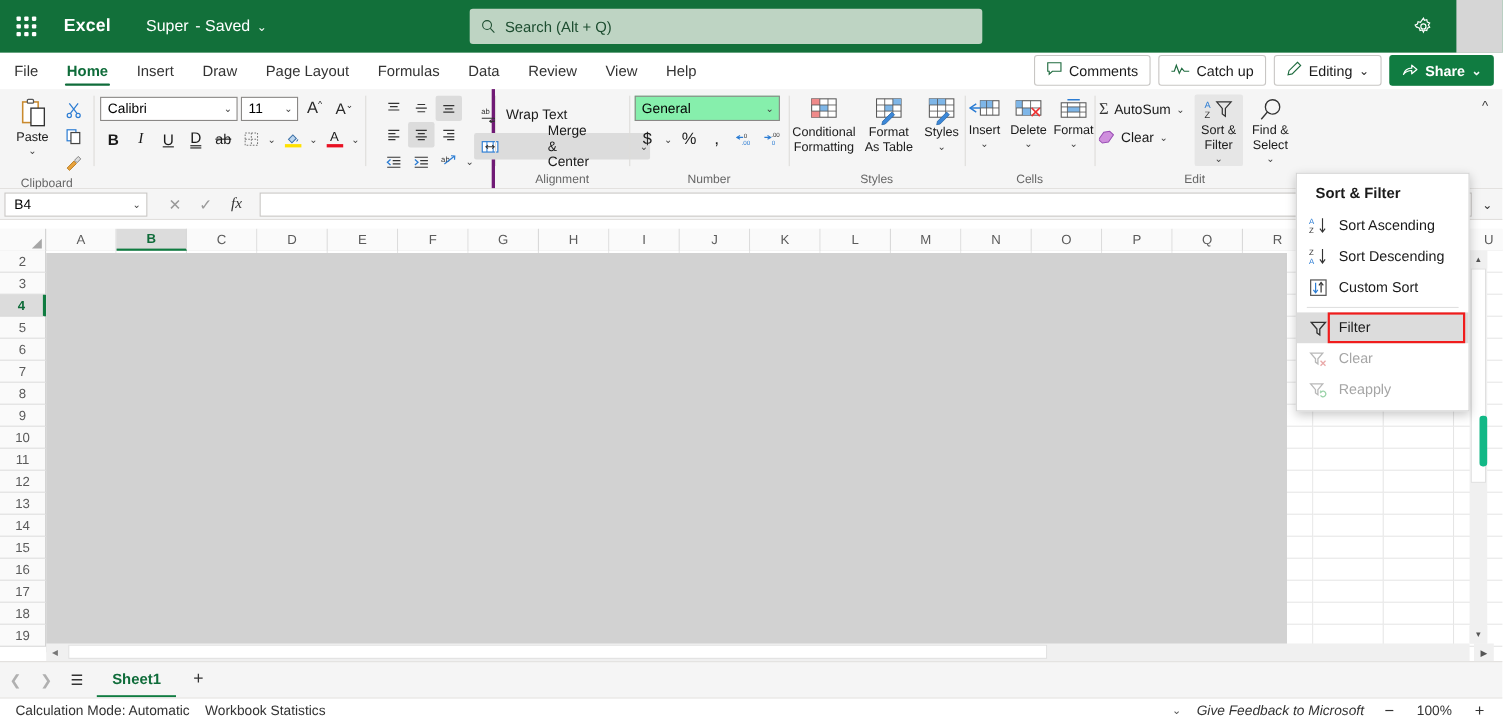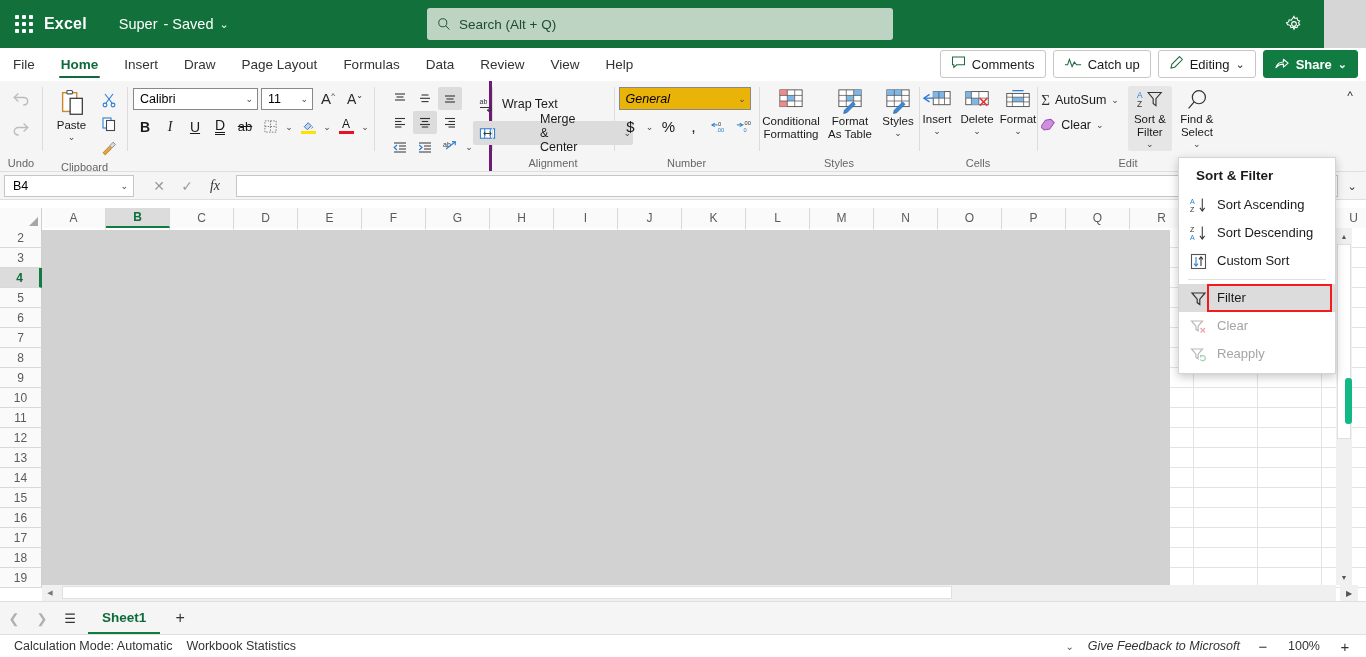--- a/index.html
+++ b/index.html
@@ -21,21 +21,21 @@
     display: flex; align-items: center; justify-content: center;
     cursor: pointer; border-radius: 2px;
   }
   .waffle-grid {
     display: grid; grid-template-columns: repeat(3, 4px);
     grid-template-rows: repeat(3, 4px); gap: 3px;
   }
   .waffle-grid i { width: 4px; height: 4px; background: #fff; border-radius: 1px; display:block; }
   .app-name {
     color: #fff; font-size: 16px; font-weight: bold;
-    letter-spacing: .2px;
+    margin-left: 14px; letter-spacing: .2px;
   }
   .doc-title {
     color: #fff; font-size: 14.5px; margin-left: 26px;
     display: flex; align-items: center; gap: 6px; cursor: pointer;
     padding: 4px 6px; border-radius: 2px;
   }
   .chev-d { font-size: 11px; opacity: .95; }
   .searchwrap {
     position: absolute; left: 427px; top: 8px; width: 466px; height: 32px;
   }
@@ -143,23 +143,23 @@
   .grp-wrap { width: 125px; }
   .wm-btn {
     display: flex; align-items: center; gap: 6px; height: 24px; padding: 0 6px;
     font-size: 12.5px; cursor: pointer; border-radius: 2px; color:#1a1a1a;
   }
   .wm-btn.on { background: #dcdcdc; }
 
   
   .grp-num { width: 145px; }
   .numfmt {
-    width: 132px; height: 23px; border: 1px solid #8a8886; background: #eab308;
+    width: 132px; height: 23px; border: 1px solid #8a8886; background: #86efac;
     font-size: 12.5px; display: flex; align-items: center; justify-content: space-between;
-    padding: 0 4px 0 6px; cursor: pointer; margin-top: 3px; font-style: italic;
+    padding: 0 4px 0 6px; cursor: pointer; margin-top: 3px;
   }
   .num-row { display: flex; align-items: center; gap: 1px; margin-top: 5px; }
 
   
   .grp-styles { width: 160px; }
   .grp-cells { width: 118px; }
   .grp-edit { width: 182px; }
   .edit-stack { display: flex; flex-direction: column; gap: 1px; padding-top: 4px; }
   .edit-item {
     display: flex; align-items: center; gap: 5px; height: 24px; padding: 0 5px;
@@ -423,37 +423,20 @@
             </svg>
         </span>
         <span>Share</span>
         <span class="chev-d">⌄</span>
       </div>
     </div>
   </div>
 
   <div class="ribbon">
 
-    <div class="rgroup grp-undo">
-      <div class="rg-body">
-        <div class="sbtn dis" style="opacity:.35;height:26px;">
-          <svg width="20" height="18" viewBox="0 0 20 18">
-              <path d="M4 8.5h8.3c3 0 4.4 1.8 4.4 3.8 0 2-1.5 3.7-4.4 3.7" fill="none" stroke="#555" stroke-width="1.4"></path>
-              <polyline points="7.4,4.6 3.2,8.6 7.4,12.4" fill="none" stroke="#555" stroke-width="1.4"></polyline>
-            </svg>
-        </div>
-        <div class="sbtn dis" style="opacity:.35;height:26px;margin-top:4px;">
-          <svg width="20" height="18" viewBox="0 0 20 18">
-              <path d="M16 8.5H7.7c-3 0-4.4 1.8-4.4 3.8 0 2 1.5 3.7 4.4 3.7" fill="none" stroke="#555" stroke-width="1.4"></path>
-              <polyline points="12.6,4.6 16.8,8.6 12.6,12.4" fill="none" stroke="#555" stroke-width="1.4"></polyline>
-            </svg>
-        </div>
-      </div>
-      <div class="rg-label">Undo</div>
-    </div>
 
     <div class="rgroup grp-clip">
       <div class="rg-body">
         <div class="rbtn" style="width:46px;">
           <span class="ico">
             <svg width="30" height="30" viewBox="0 0 32 32">
               <rect x="6" y="5" width="15" height="20" fill="#fff" stroke="#c98a2e" stroke-width="1.5"></rect>
               <rect x="10.5" y="2.6" width="6" height="3.6" rx="1" fill="#fff" stroke="#555" stroke-width="1.2"></rect>
               <rect x="14" y="11" width="13" height="17" fill="#fff" stroke="#333" stroke-width="1.3"></rect>
             </svg>

